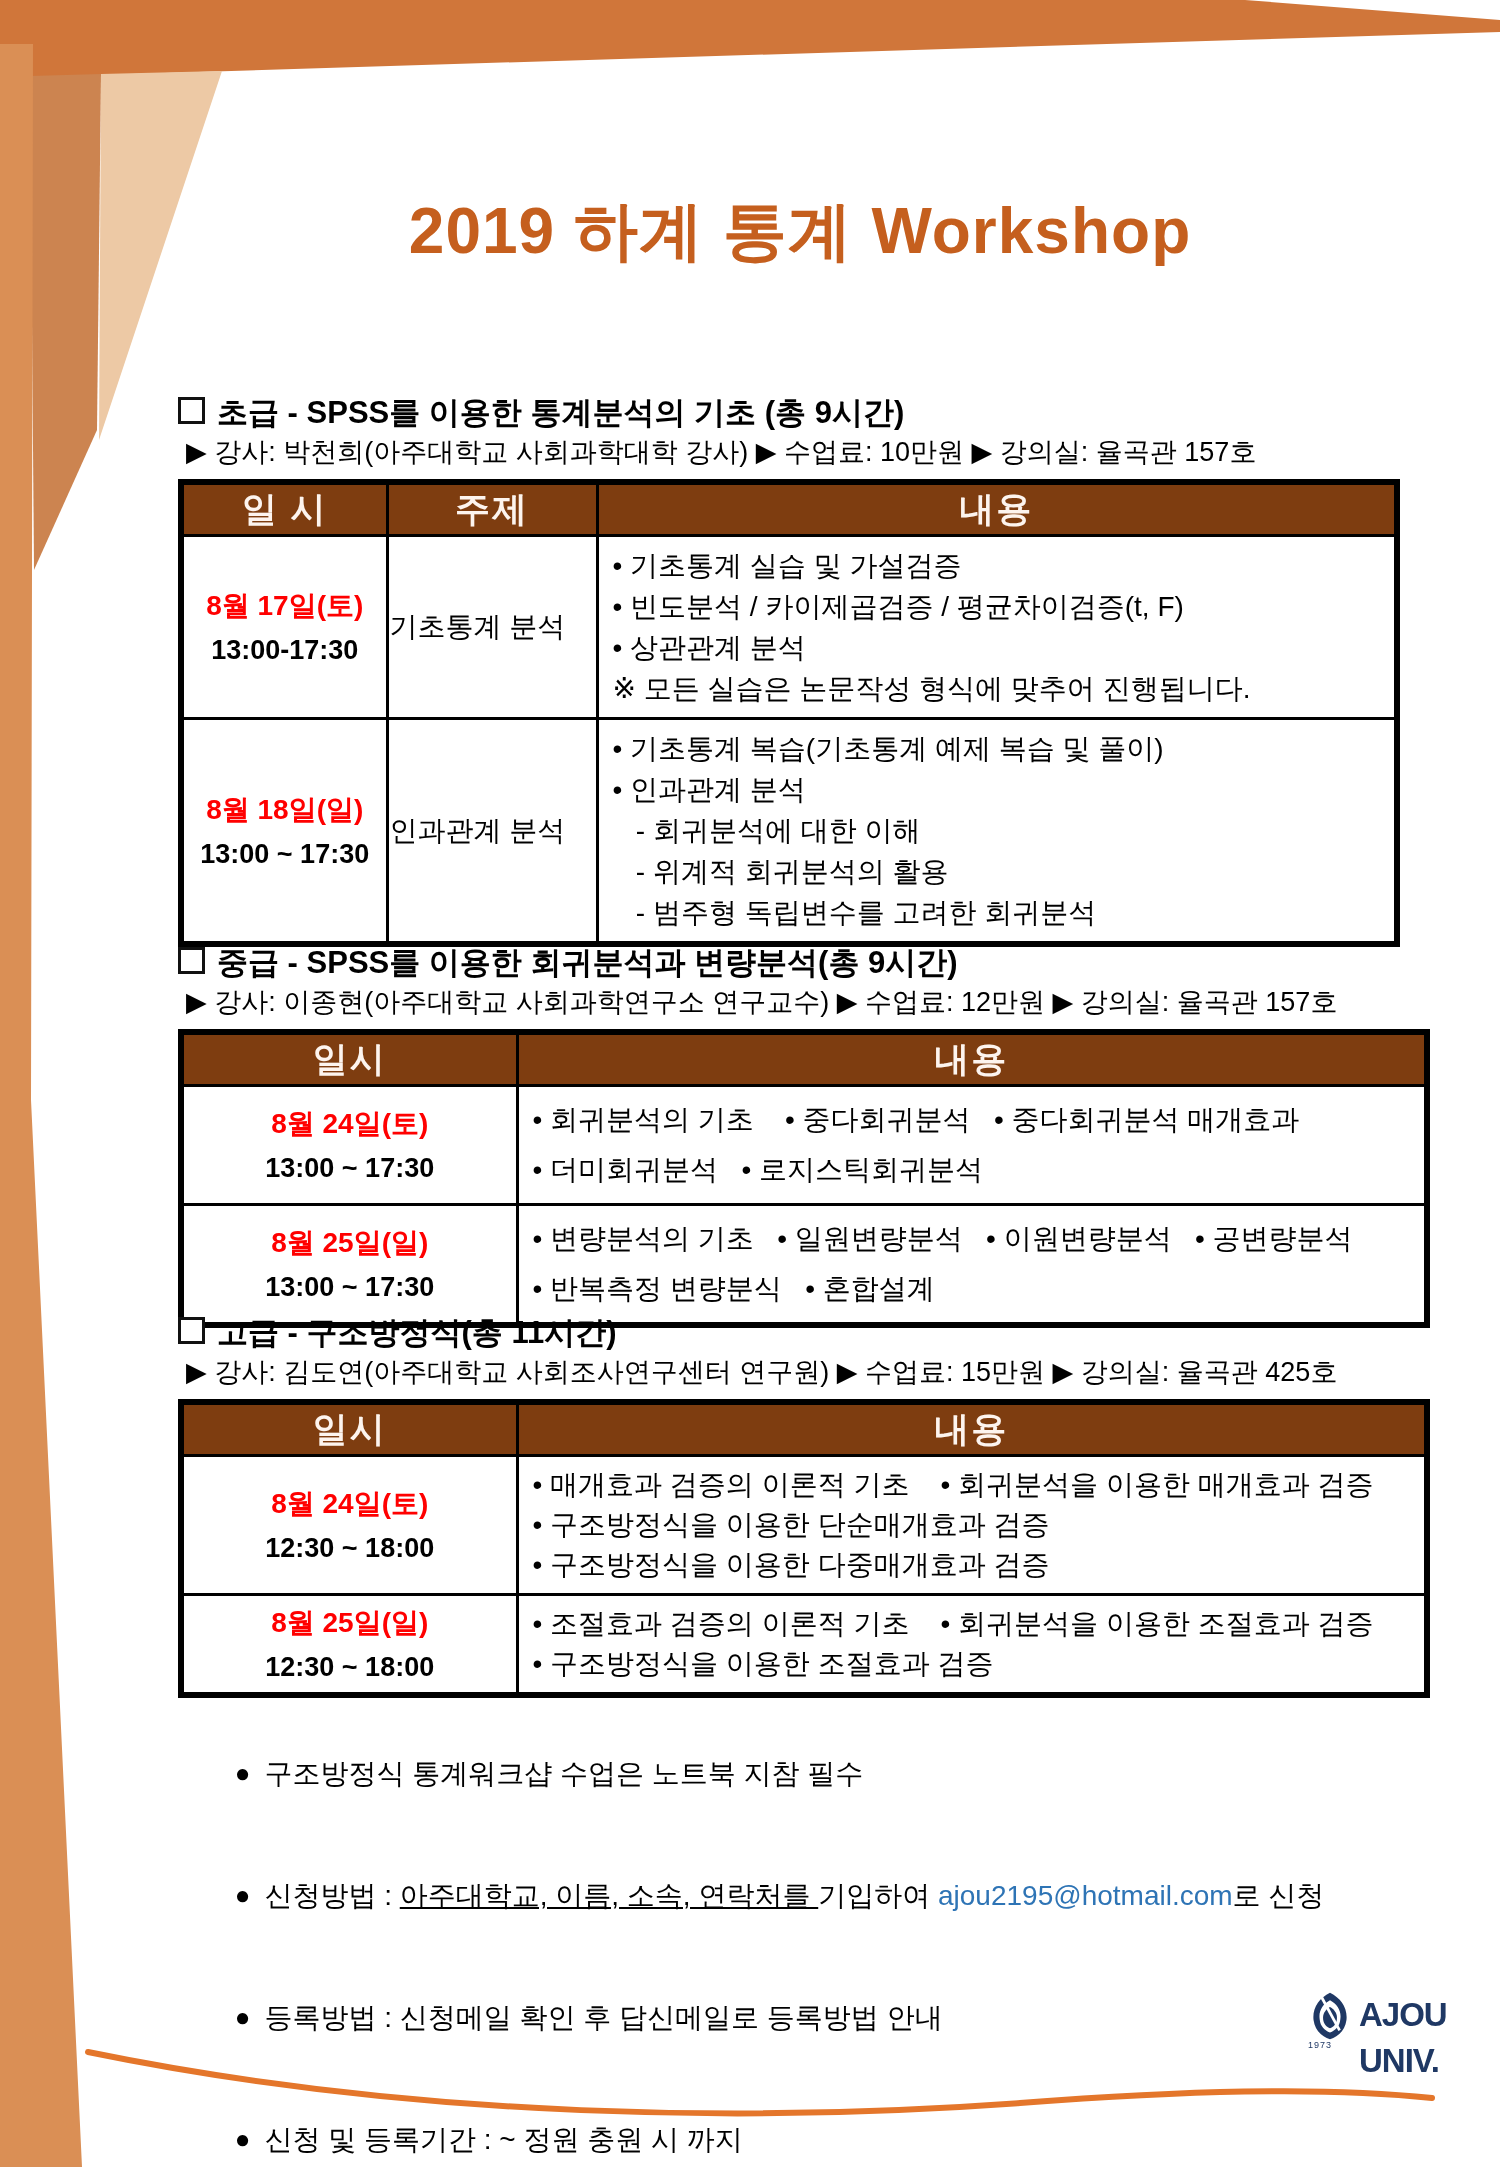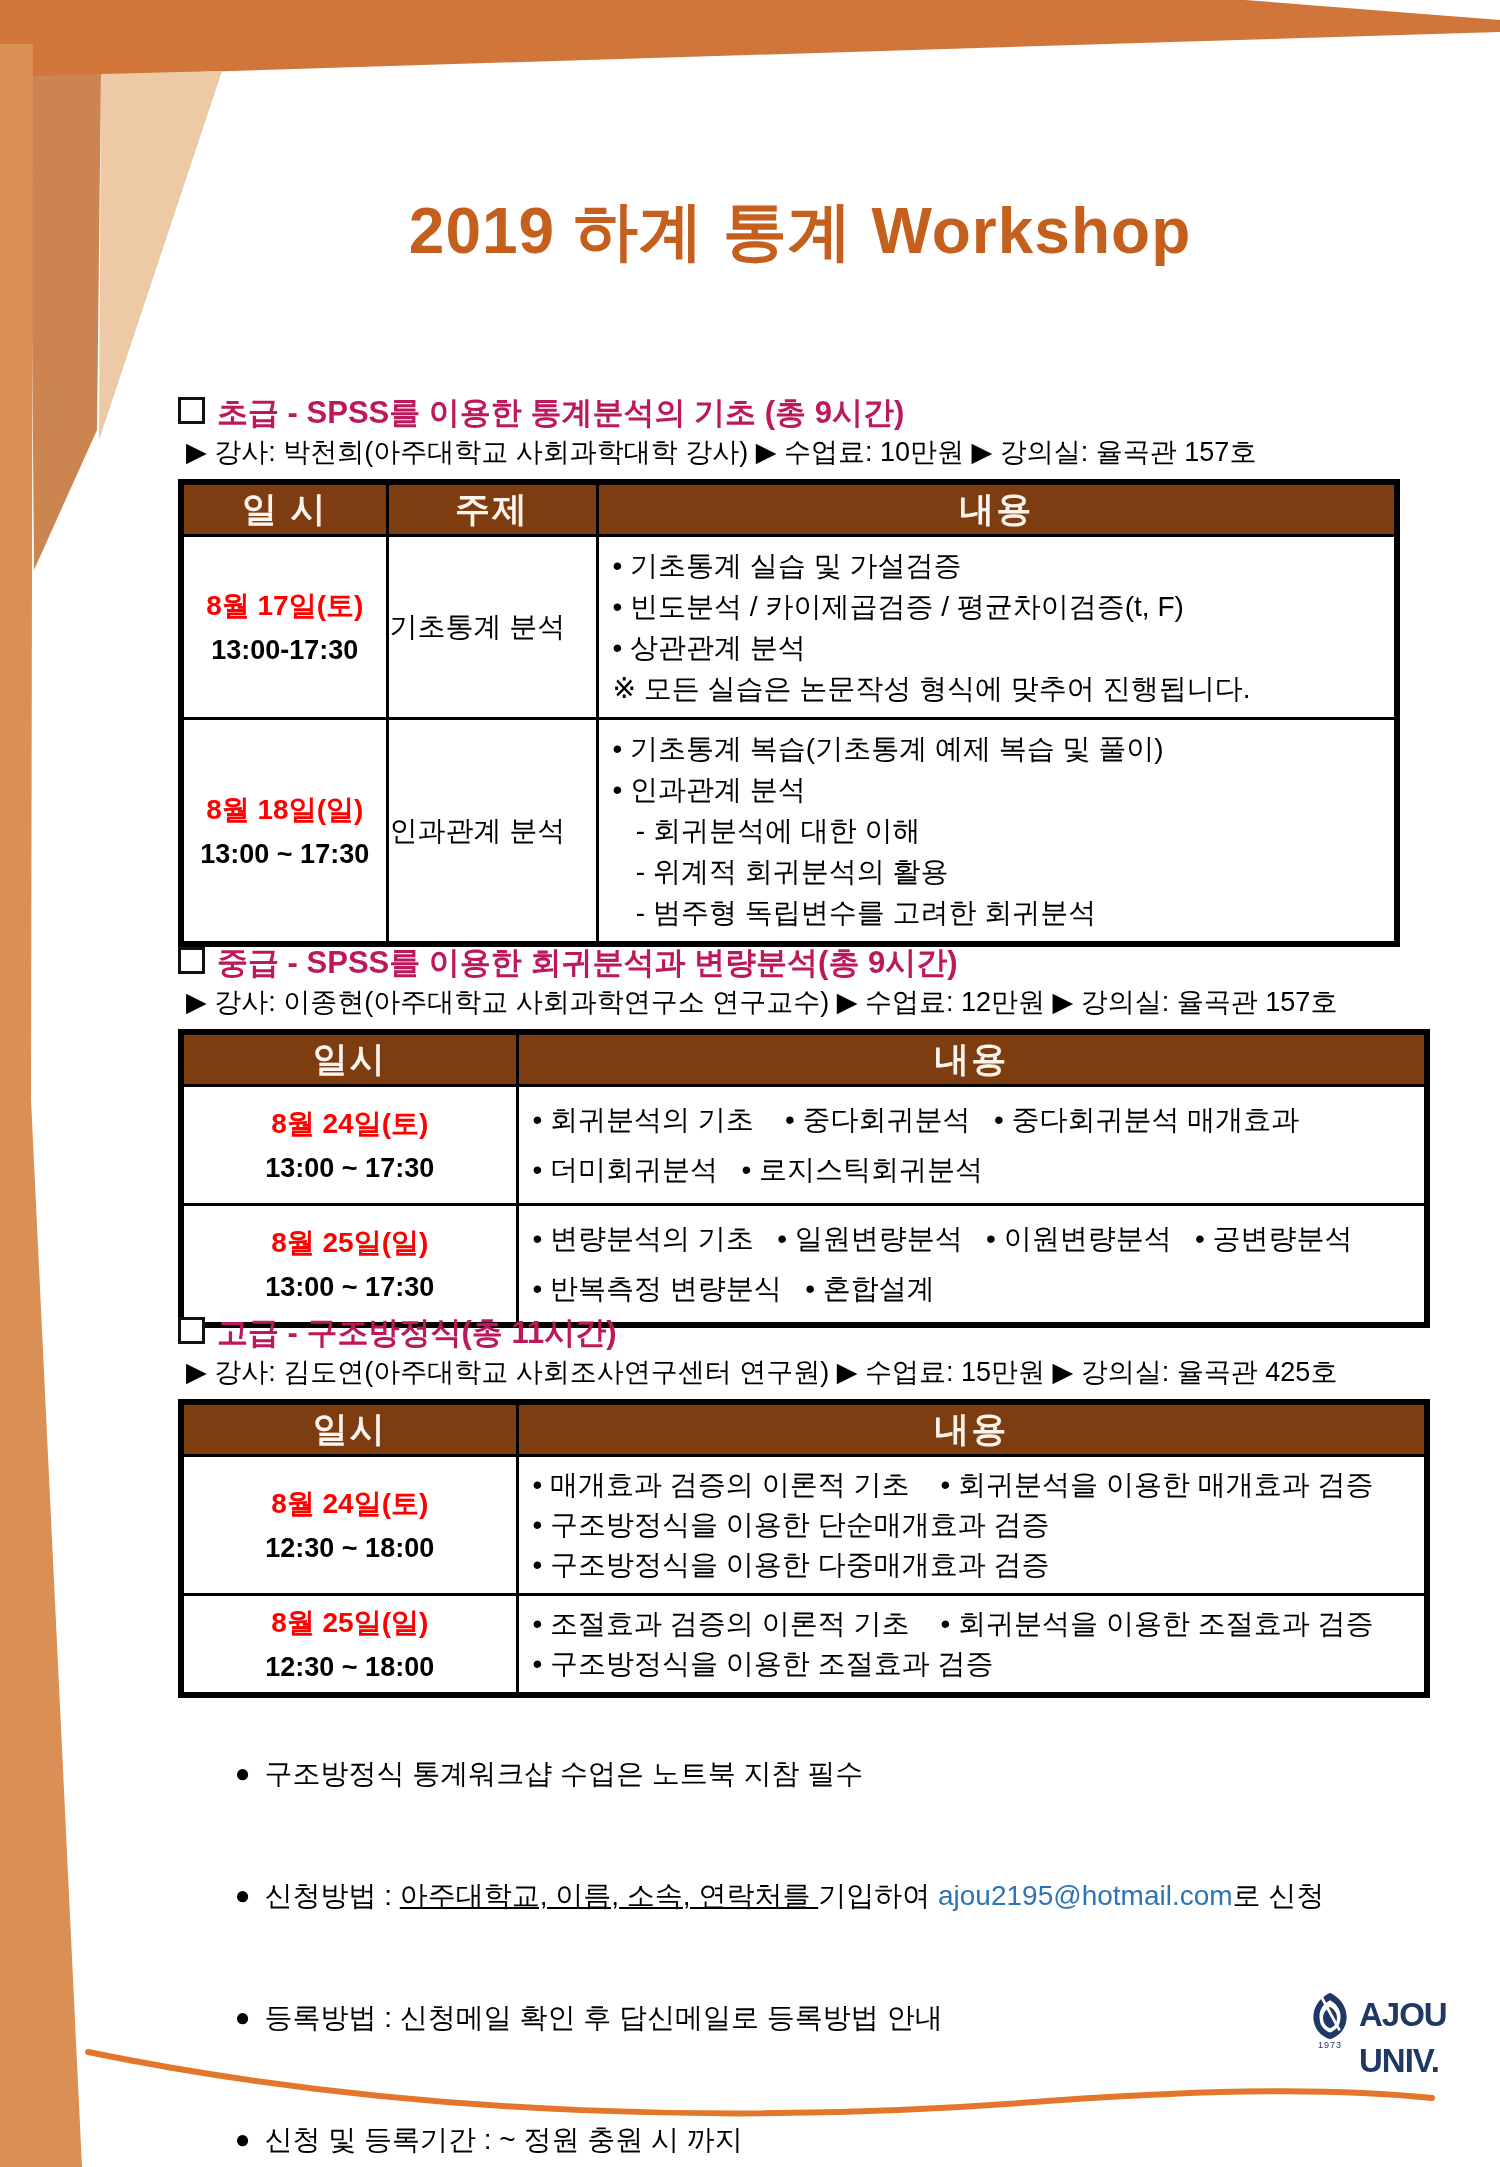--- a/index.html
+++ b/index.html
@@ -24,21 +24,21 @@
     margin:0;text-align:center;
     font-size:64px;font-weight:bold;letter-spacing:1px;
     color:var(--title_orange);
   }
 
   .course{position:absolute;left:178px;width:1256px;}
   .sec1{top:392px;}
   .sec2{top:942px;}
   .sec3{top:1312px;}
 
-  .sec-heading{font-size:31px;font-weight:bold;line-height:42px;color:#be185d;}
+  .sec-heading{font-size:31px;font-weight:bold;line-height:42px;color:#000000;}
   .checkbox{
     display:inline-block;width:21px;height:21px;
     border:3px solid #111;margin-right:12px;
     position:relative;top:1px;background:#fff;
   }
   .instructor{font-size:27px;line-height:36px;color:#000;margin-bottom:9px;padding-left:8px;}
 
   table.sched{
     border-collapse:collapse;table-layout:fixed;
     border:6px solid #000;background:#fff;
@@ -67,21 +67,21 @@
   .t2 .cl{line-height:50px;}
   .t3 .cl{line-height:40px;}
 
   .notes{position:absolute;left:188px;top:1720px;width:1240px;}
   .note{font-size:28px;line-height:36px;margin-bottom:14px;white-space:pre-wrap;}
   .bullet{font-size:26px;margin-right:14px;position:relative;top:-1px;}
   .u{text-decoration:underline;}
   .email{color:var(--email_blue);text-decoration:none;cursor:pointer;margin-top:25px;}
 
   .logo{position:absolute;left:1308px;top:1992px;display:flex;align-items:flex-start;}
-  .logo-iconwrap{display:flex;flex-direction:column;align-items:center;margin-right:7px;}
+  .logo-iconwrap{display:flex;flex-direction:column;align-items:flex-start;margin-right:7px;}
   .logo-icon{display:block;}
   .logo-leaf{fill:var(--navy);}
   .logo-year{font-size:9px;color:var(--navy);line-height:10px;letter-spacing:1px;}
   .logo-text{
     font-size:33px;font-weight:bold;color:var(--navy);
     letter-spacing:-1px;line-height:46px;
   }
 </style>
 </head>
 <body>

